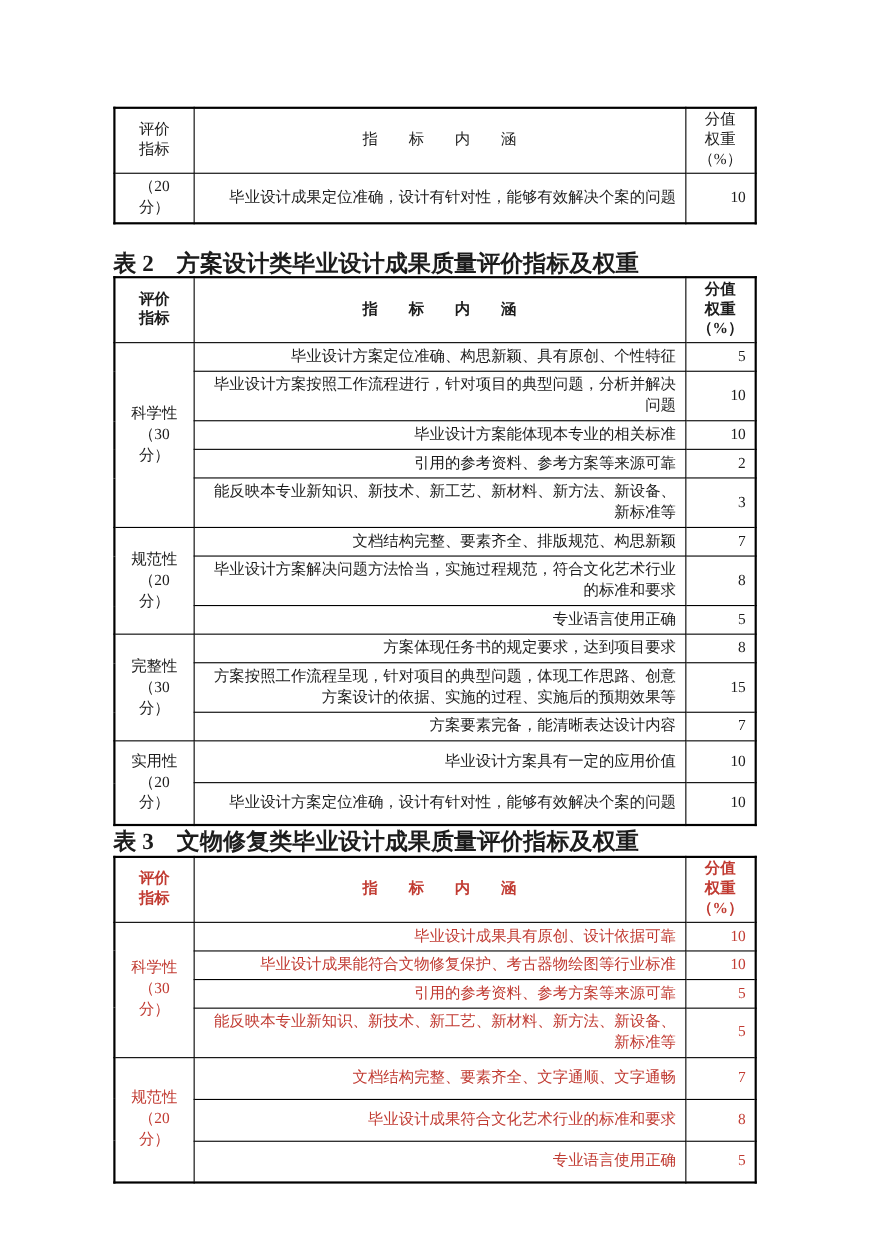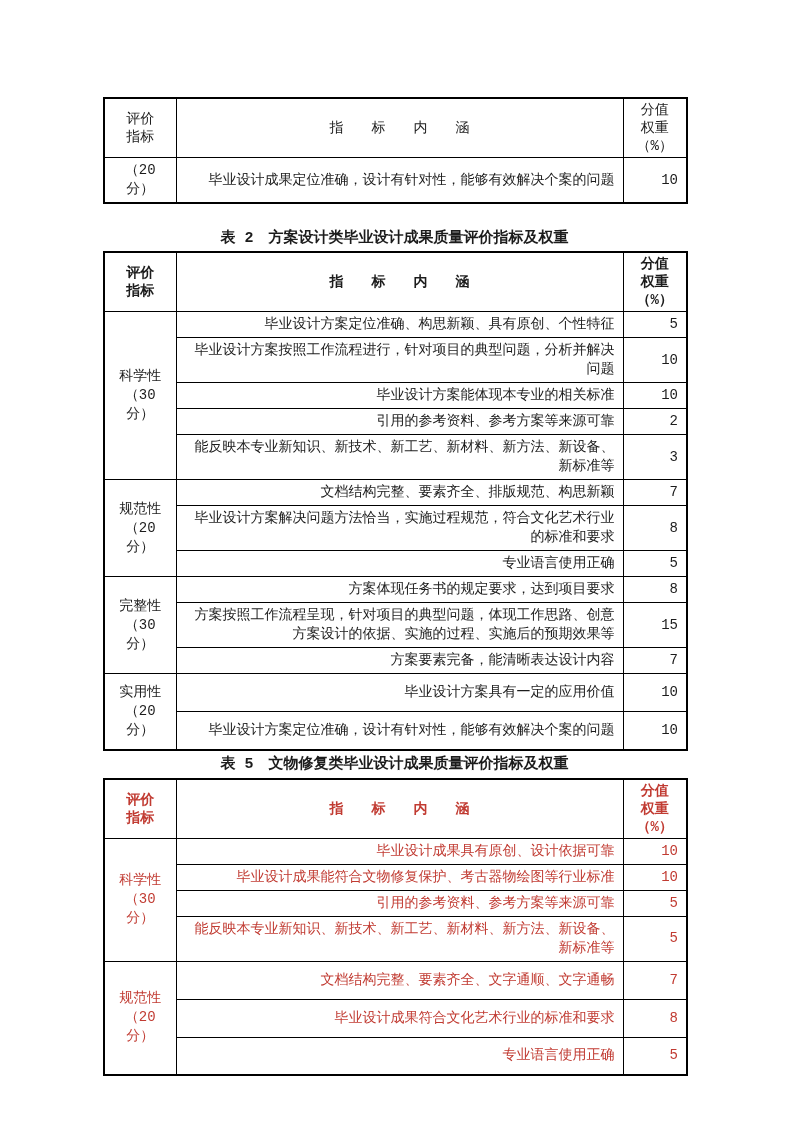--- a/index.html
+++ b/index.html
@@ -12,21 +12,20 @@
     height: 1122px;
     position: relative;
     font-family: "Liberation Serif", "DejaVu Serif", serif;
     color: #1c1c1c;
     overflow: hidden;
   }
   .page {
     width: 793px;
     height: 1122px;
     background: #ffffff;
-    font-family: Liberation Mono, monospace;
   }
   .spacer-top { height: 97px; }
 
   table.doc-table {
     border-collapse: collapse;
     table-layout: fixed;
     width: 583px;
     margin-left: 103px;
     border: 2px solid #000000;
   }
@@ -52,22 +51,21 @@
     padding: 3px 2px;
   }
   td.c-content { text-align: right; }
   td.c-score {
     text-align: right;
     padding: 3px 2px;
   }
   .tbl-title {
     width: 583px;
     margin-left: 103px;
-    text-align: center;
-    font-size: 15px;
+    font-size: 21px;
     font-weight: bold;
     line-height: 22px;
   }
   .title2 { margin-top: 24px; margin-bottom: 1px; }
   .title3 { margin-top: 3px; margin-bottom: 2px; }
 </style>
 </head>
 <body>
 
 <div class="page">
@@ -160,21 +158,21 @@
           <td class="c-content">毕业设计方案具有一定的应用价值</td>
           <td class="c-score">10</td>
         </tr>
         <tr class="row row-tall">
           <td class="c-content">毕业设计方案定位准确，设计有针对性，能够有效解决个案的问题</td>
           <td class="c-score">10</td>
         </tr>
       </tbody>
     </table>
 
-  <div class="tbl-title title3">表 5　文物修复类毕业设计成果质量评价指标及权重</div>
+  <div class="tbl-title title3">表 3　文物修复类毕业设计成果质量评价指标及权重</div>
 
   <table class="doc-table hdr-bold" id="table3" style="color: rgb(193, 59, 50);">
       <colgroup>
         <col style="width: 72px;">
         <col style="width: 447px;">
         <col style="width: 64px;">
       </colgroup>
       <tbody>
         <tr class="hdr">
           <td>评价<br>指标</td>

